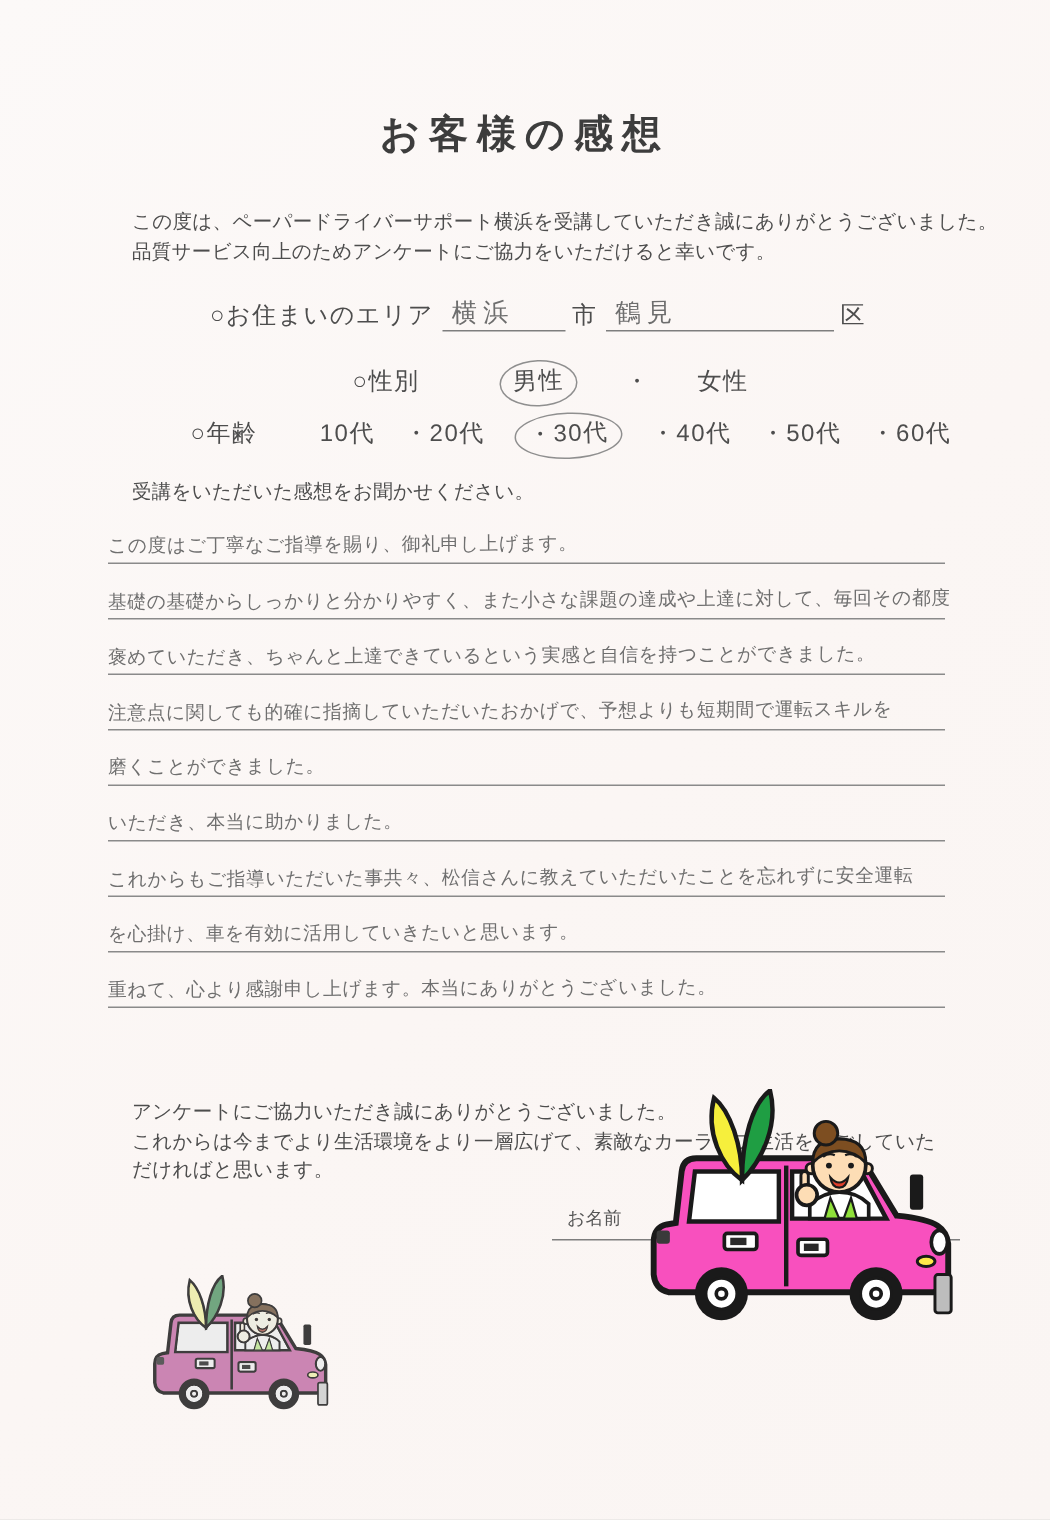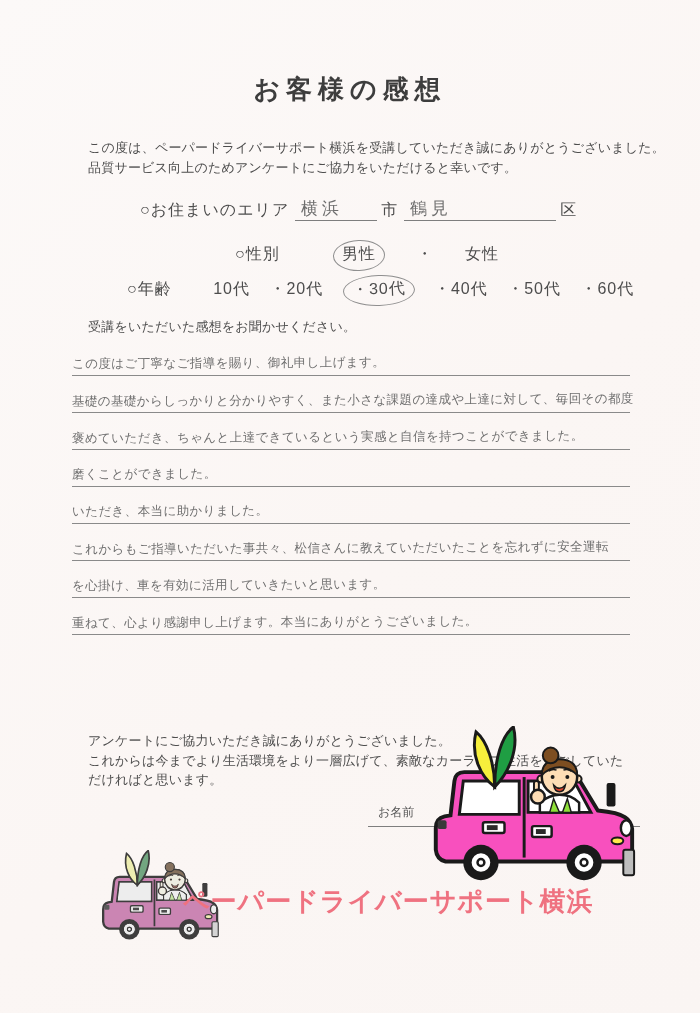--- a/index.html
+++ b/index.html
@@ -35,21 +35,21 @@
   .gender-row{left:235px;top:240px;white-space:nowrap;}
   .age-row{left:127px;top:275px;white-space:nowrap;}
   .age-row span{margin-right:14px;}
   .circle{
     display:inline-block;border:1.6px solid #8f8f8f;border-radius:50%;
     padding:3px 8px 5px;transform:rotate(-2deg);
   }
   .gender-sep{margin:0 26px;}
   .gender-f{margin-left:0;}
   
-  .prompt{left:88px;top:318px;font-family:Liberation Mono, monospace;}
+  .prompt{left:88px;top:318px;}
   .lines{left:72px;top:339px;width:558px;}
   .fline{
     height:36px;border-bottom:1px solid #8a8a8a;
     display:flex;align-items:flex-end;
   }
   .fline .hand2{
     font-family:cursive;
     font-size:12.5px;color:#6f6f6f;letter-spacing:0.4px;
     white-space:nowrap;padding-bottom:3px;transform:rotate(-0.3deg);
   }
@@ -172,20 +172,23 @@
     <div class="fline">
         <span class="hand2">この度はご丁寧なご指導を賜り、御礼申し上げます。</span>
       </div>
     <div class="fline">
         <span class="hand2">基礎の基礎からしっかりと分かりやすく、また小さな課題の達成や上達に対して、毎回その都度</span>
       </div>
     <div class="fline">
         <span class="hand2">褒めていただき、ちゃんと上達できているという実感と自信を持つことができました。</span>
       </div>
     <div class="fline">
+        <span class="hand2">注意点に関しても的確に指摘していただいたおかげで、予想よりも短期間で運転スキルを</span>
+      </div>
+    <div class="fline">
         <span class="hand2">磨くことができました。</span>
       </div>
     <div class="fline">
         <span class="hand2">いただき、本当に助かりました。</span>
       </div>
     <div class="fline">
         <span class="hand2">これからもご指導いただいた事共々、松信さんに教えていただいたことを忘れずに安全運転</span>
       </div>
     <div class="fline">
         <span class="hand2">を心掛け、車を有効に活用していきたいと思います。</span>
@@ -204,15 +207,14 @@
   <div class="abs name-label">お名前</div>
   <div class="abs name-line"></div>
 
   <svg class="abs big-car" viewBox="0 0 220 165">
     <use href="#car"></use>
   </svg>
 
   <svg class="abs logo-car" viewBox="0 0 220 165">
     <use href="#car"></use>
   </svg>
-  <div class="abs logo-text">ペーパードライバーサポート横浜</div>
 
 </div>
 
 </body></html>

